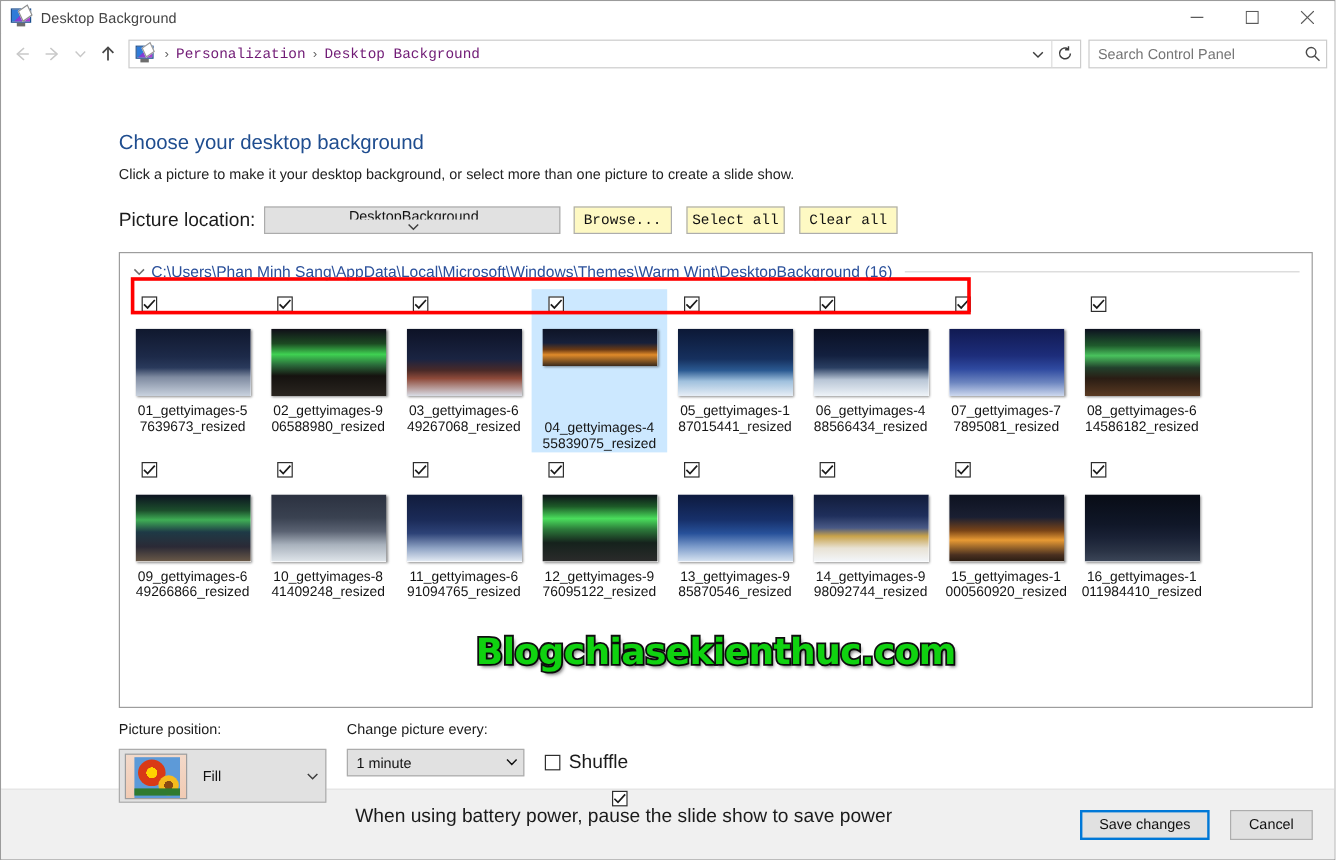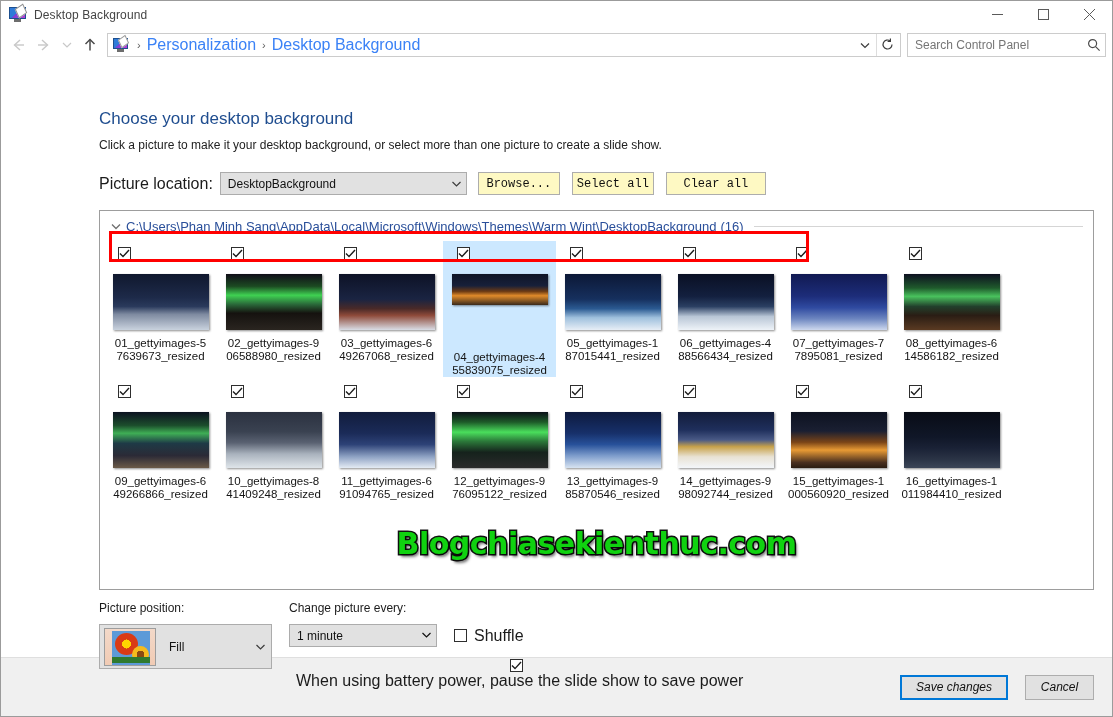--- a/index.html
+++ b/index.html
@@ -73,21 +73,21 @@
     border: 1px solid #1d4f8f;
   }
   .ci-brush {
     position: absolute; left: 6px; top: -1px; width: 9px; height: 9px;
     background: #ffffff; transform: rotate(-35deg) skewX(-10deg); border: 1px solid #9a9a9a;
   }
   .ci-stand { position: absolute; left: 4px; top: 11px; width: 7px; height: 3px; background: #6d6d6d; }
   .crumb-sep {
     color: #5d5d5d; font-size: 11px; padding: 0 6px; flex: none; user-select: none;
   }
-  .crumb { font-size: 16px; color: #3b82f6; white-space: nowrap; }
+  .crumb { font-size: 12px; color: #701a75; white-space: nowrap; font-family: Liberation Mono, monospace; }
   .addr-right { margin-left: auto; display: flex; align-items: center; flex: none; }
   .addr-chevron { width: 22px; height: 22px; display: flex; align-items: center; justify-content: center; color: #3c3c3c; }
   .addr-refresh {
     width: 22px; height: 22px; display: flex; align-items: center; justify-content: center;
     color: #3c3c3c; border-left: 1px solid #dddddd;
   }
   .searchbox {
     width: 199px; height: 24px; margin-left: 6px; flex: none;
     border: 1px solid #cccccc; background: #ffffff;
     display: flex; align-items: center; padding: 0 4px 0 7px;
@@ -104,32 +104,32 @@
 
   .page-title { font-size: 17px; color: #1f4d8f; font-weight: normal; }
   .page-sub { font-size: 12px; color: #222222; margin-top: 9px; }
 
   .locrow { display: flex; align-items: center; margin-top: 20px; }
   .loclabel { font-size: 16px; color: #1b1b1b; }
   .combo {
     width: 247px; height: 23px; margin-left: 7px;
     background: #e1e1e1; border: 1px solid #acacac;
     display: flex; align-items: center; padding: 0 4px 0 7px;
-    font-size: 12px; color: #111;
+    font-size: 12px; color: #111; flex-direction: column;
   }
   .combo .cv { flex: 1; white-space: nowrap; overflow: hidden; }
   .combo .carat { color: #3c3c3c; display: flex; align-items: center; }
   .btn {
     height: 23px; background: #fef9c3; border: 1px solid #adadad;
     font-size: 12px; color: #111; display: flex; align-items: center; justify-content: center;
     font-family: Liberation Mono, monospace;
   }
   .b-browse { width: 82px; margin-left: 11px; }
   .b-selall { width: 82px; margin-left: 12px; }
-  .b-clrall { width: 100px; margin-left: 12px; }
+  .b-clrall { width: 82px; margin-left: 12px; }
 
   
   .piclist {
     margin-top: 15px; height: 380px;
     border: 1px solid #9d9d9d; background: #ffffff;
     position: relative; overflow: hidden;
   }
   .grouphdr {
     display: flex; align-items: center; height: 30px; padding: 0 10px 0 9px;
   }
@@ -212,21 +212,21 @@
   .cbox {
     width: 13px; height: 13px; background: #ffffff; border: 1px solid #2e2e2e; flex: none;
     display: flex; align-items: center; justify-content: center;
   }
   .cbl { font-size: 16px; color: #1b1b1b; margin-left: 7px; }
   .cpe-row2 { display: flex; align-items: center; margin-top: 12px; flex-direction: column; }
 
   
   .footer {
     height: 59px; min-height: 59px; background: #f0f0f0; border-top: 1px solid #dfdfdf;
-    display: flex; align-items: center; justify-content: flex-end; padding-right: 18px; font-style: italic;
+    display: flex; align-items: center; justify-content: flex-end; padding-right: 18px;
   }
   .fbtn {
     height: 25px; font-size: 12px; color: #111; background: #e1e1e1;
     border: 1px solid #adadad; display: flex; align-items: center; justify-content: center;
     font-family: "Liberation Sans", sans-serif;
   }
   .fbtn.primary { border: 2px solid #0078d7; width: 108px; }
   .fbtn.secondary { width: 69px; margin-left: 17px; }
 
   .redbox {

